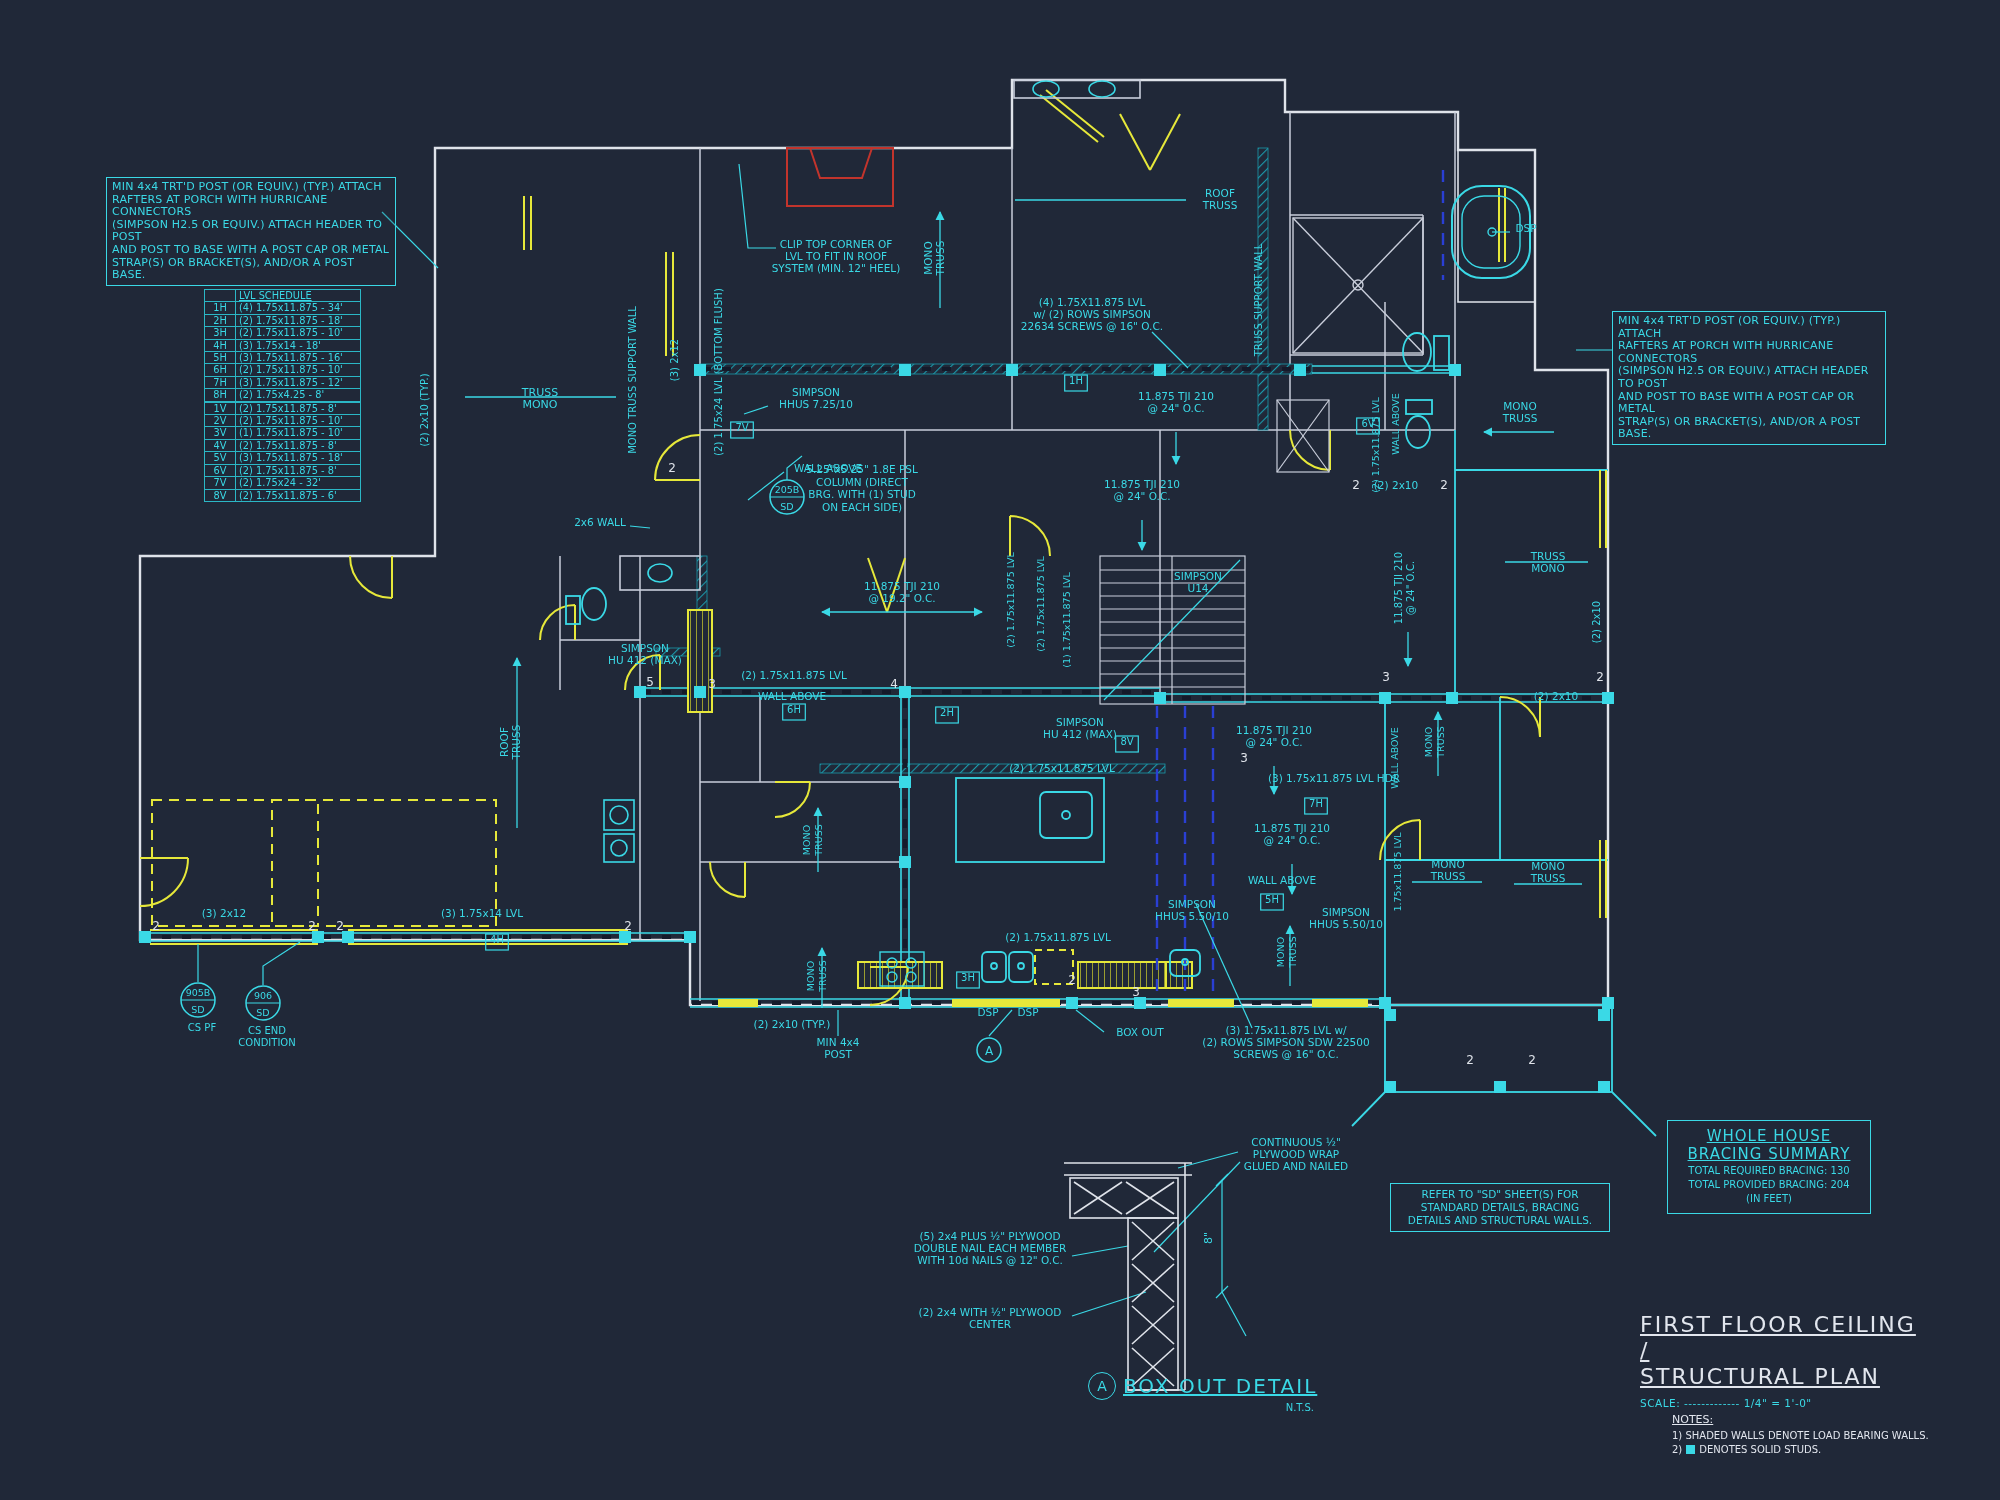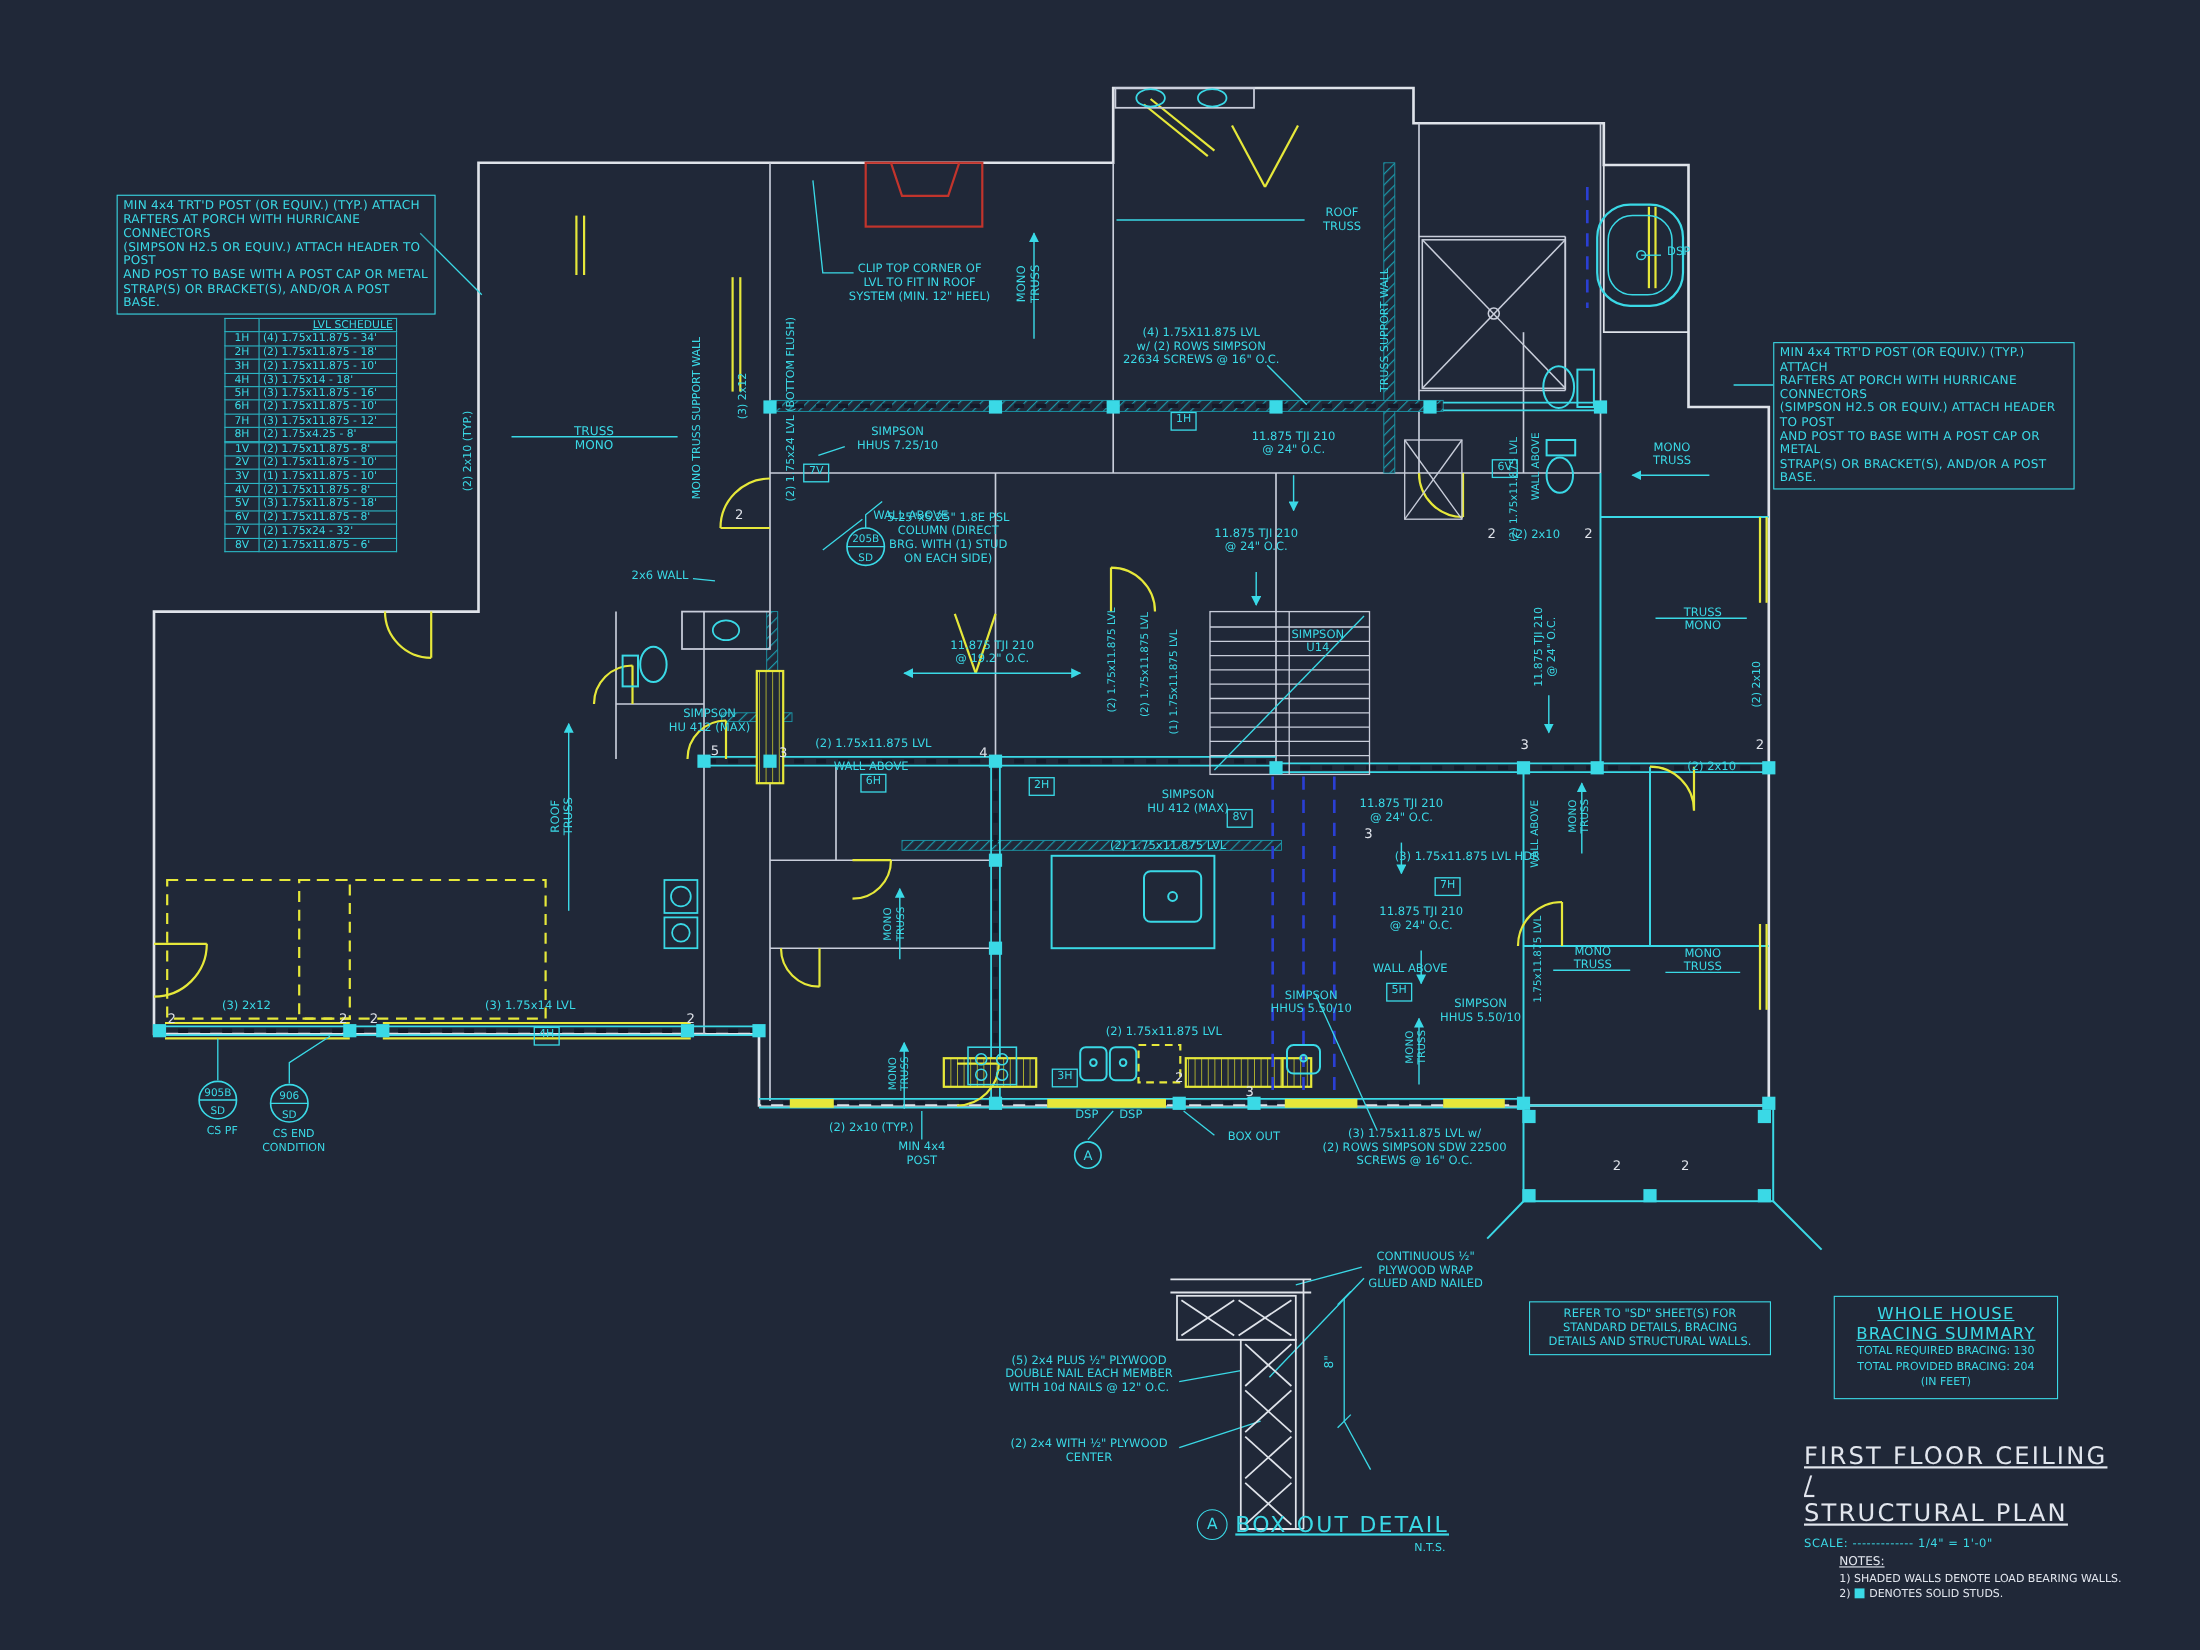--- a/index.html
+++ b/index.html
@@ -8,21 +8,21 @@
   svg text{font-family:"DejaVu Sans", sans-serif;}
   .note-box{position:absolute;border:1.5px solid #3ad9e6;color:#3ad9e6;font-size:11px;
             line-height:12.6px;padding:3px 5px;letter-spacing:.2px;background:rgba(32,40,56,.25);}
   .lvl-wrap{position:absolute;left:204px;top:289px;color:#3ad9e6;}
   .lvl-wrap table{border-collapse:collapse;}
   .lvl-wrap td{border:1px solid #2bb7c6;font-size:9.8px;line-height:11.4px;padding:0 3px;
                white-space:nowrap;color:#3ad9e6;}
   .lvl-wrap td.id{width:24px;text-align:center;}
   .sd-box{position:absolute;left:1390px;top:1183px;width:214px;border:1.5px solid #3ad9e6;
           color:#3ad9e6;font-size:10.5px;line-height:13px;text-align:center;padding:4px 2px;}
-  .brace-box{position:absolute;left:1667px;top:1178px;width:198px;border:1.5px solid #3ad9e6;
+  .brace-box{position:absolute;left:1667px;top:1120px;width:198px;border:1.5px solid #3ad9e6;
              color:#3ad9e6;text-align:center;padding:6px 2px 8px 2px;}
   .brace-box .t{font-size:15px;letter-spacing:1px;text-decoration:underline;line-height:18px;}
   .brace-box .l{font-size:10px;line-height:13px;margin-top:1px;}
   .title-block{position:absolute;left:1640px;top:1312px;width:290px;text-align:left;color:#e2e6ee;}
   .title-block .t{font-size:22px;letter-spacing:2px;line-height:26px;text-decoration:underline;}
   .title-block .s{font-size:10.5px;color:#3ad9e6;margin-top:7px;letter-spacing:.5px;}
   .notes{position:absolute;left:1672px;top:1413px;color:#e2e6ee;font-size:10px;line-height:14px;}
   .notes .h{text-decoration:underline;font-size:11px;margin-bottom:2px;}
   .swatch{display:inline-block;width:9px;height:9px;background:#3ad9e6;margin:0 4px -1px 4px;}
   .boxout-title{position:absolute;left:1088px;top:1372px;width:240px;color:#3ad9e6;}
@@ -513,21 +513,21 @@
   <div>(SIMPSON H2.5 OR EQUIV.) ATTACH HEADER TO POST</div>
   <div>AND POST TO BASE WITH A POST CAP OR METAL</div>
   <div>STRAP(S) OR BRACKET(S), AND/OR A POST BASE.</div>
 </div>
 
 <div class="lvl-wrap">
   <table>
     <tbody id="lvl-rows">
       <tr>
         <td class="id"></td>
-        <td style="text-decoration:underline;text-align:right;">LVL SCHEDULE</td>
+        <td style="text-decoration:underline;">LVL SCHEDULE</td>
       </tr>
     <tr>
             <td class="id">1H</td>
             <td style="min-width: 118px;">(4) 1.75x11.875 - 34'</td>
           </tr>
           <tr>
             <td class="id">2H</td>
             <td style="min-width: 118px;">(2) 1.75x11.875 - 18'</td>
           </tr>
           <tr>

